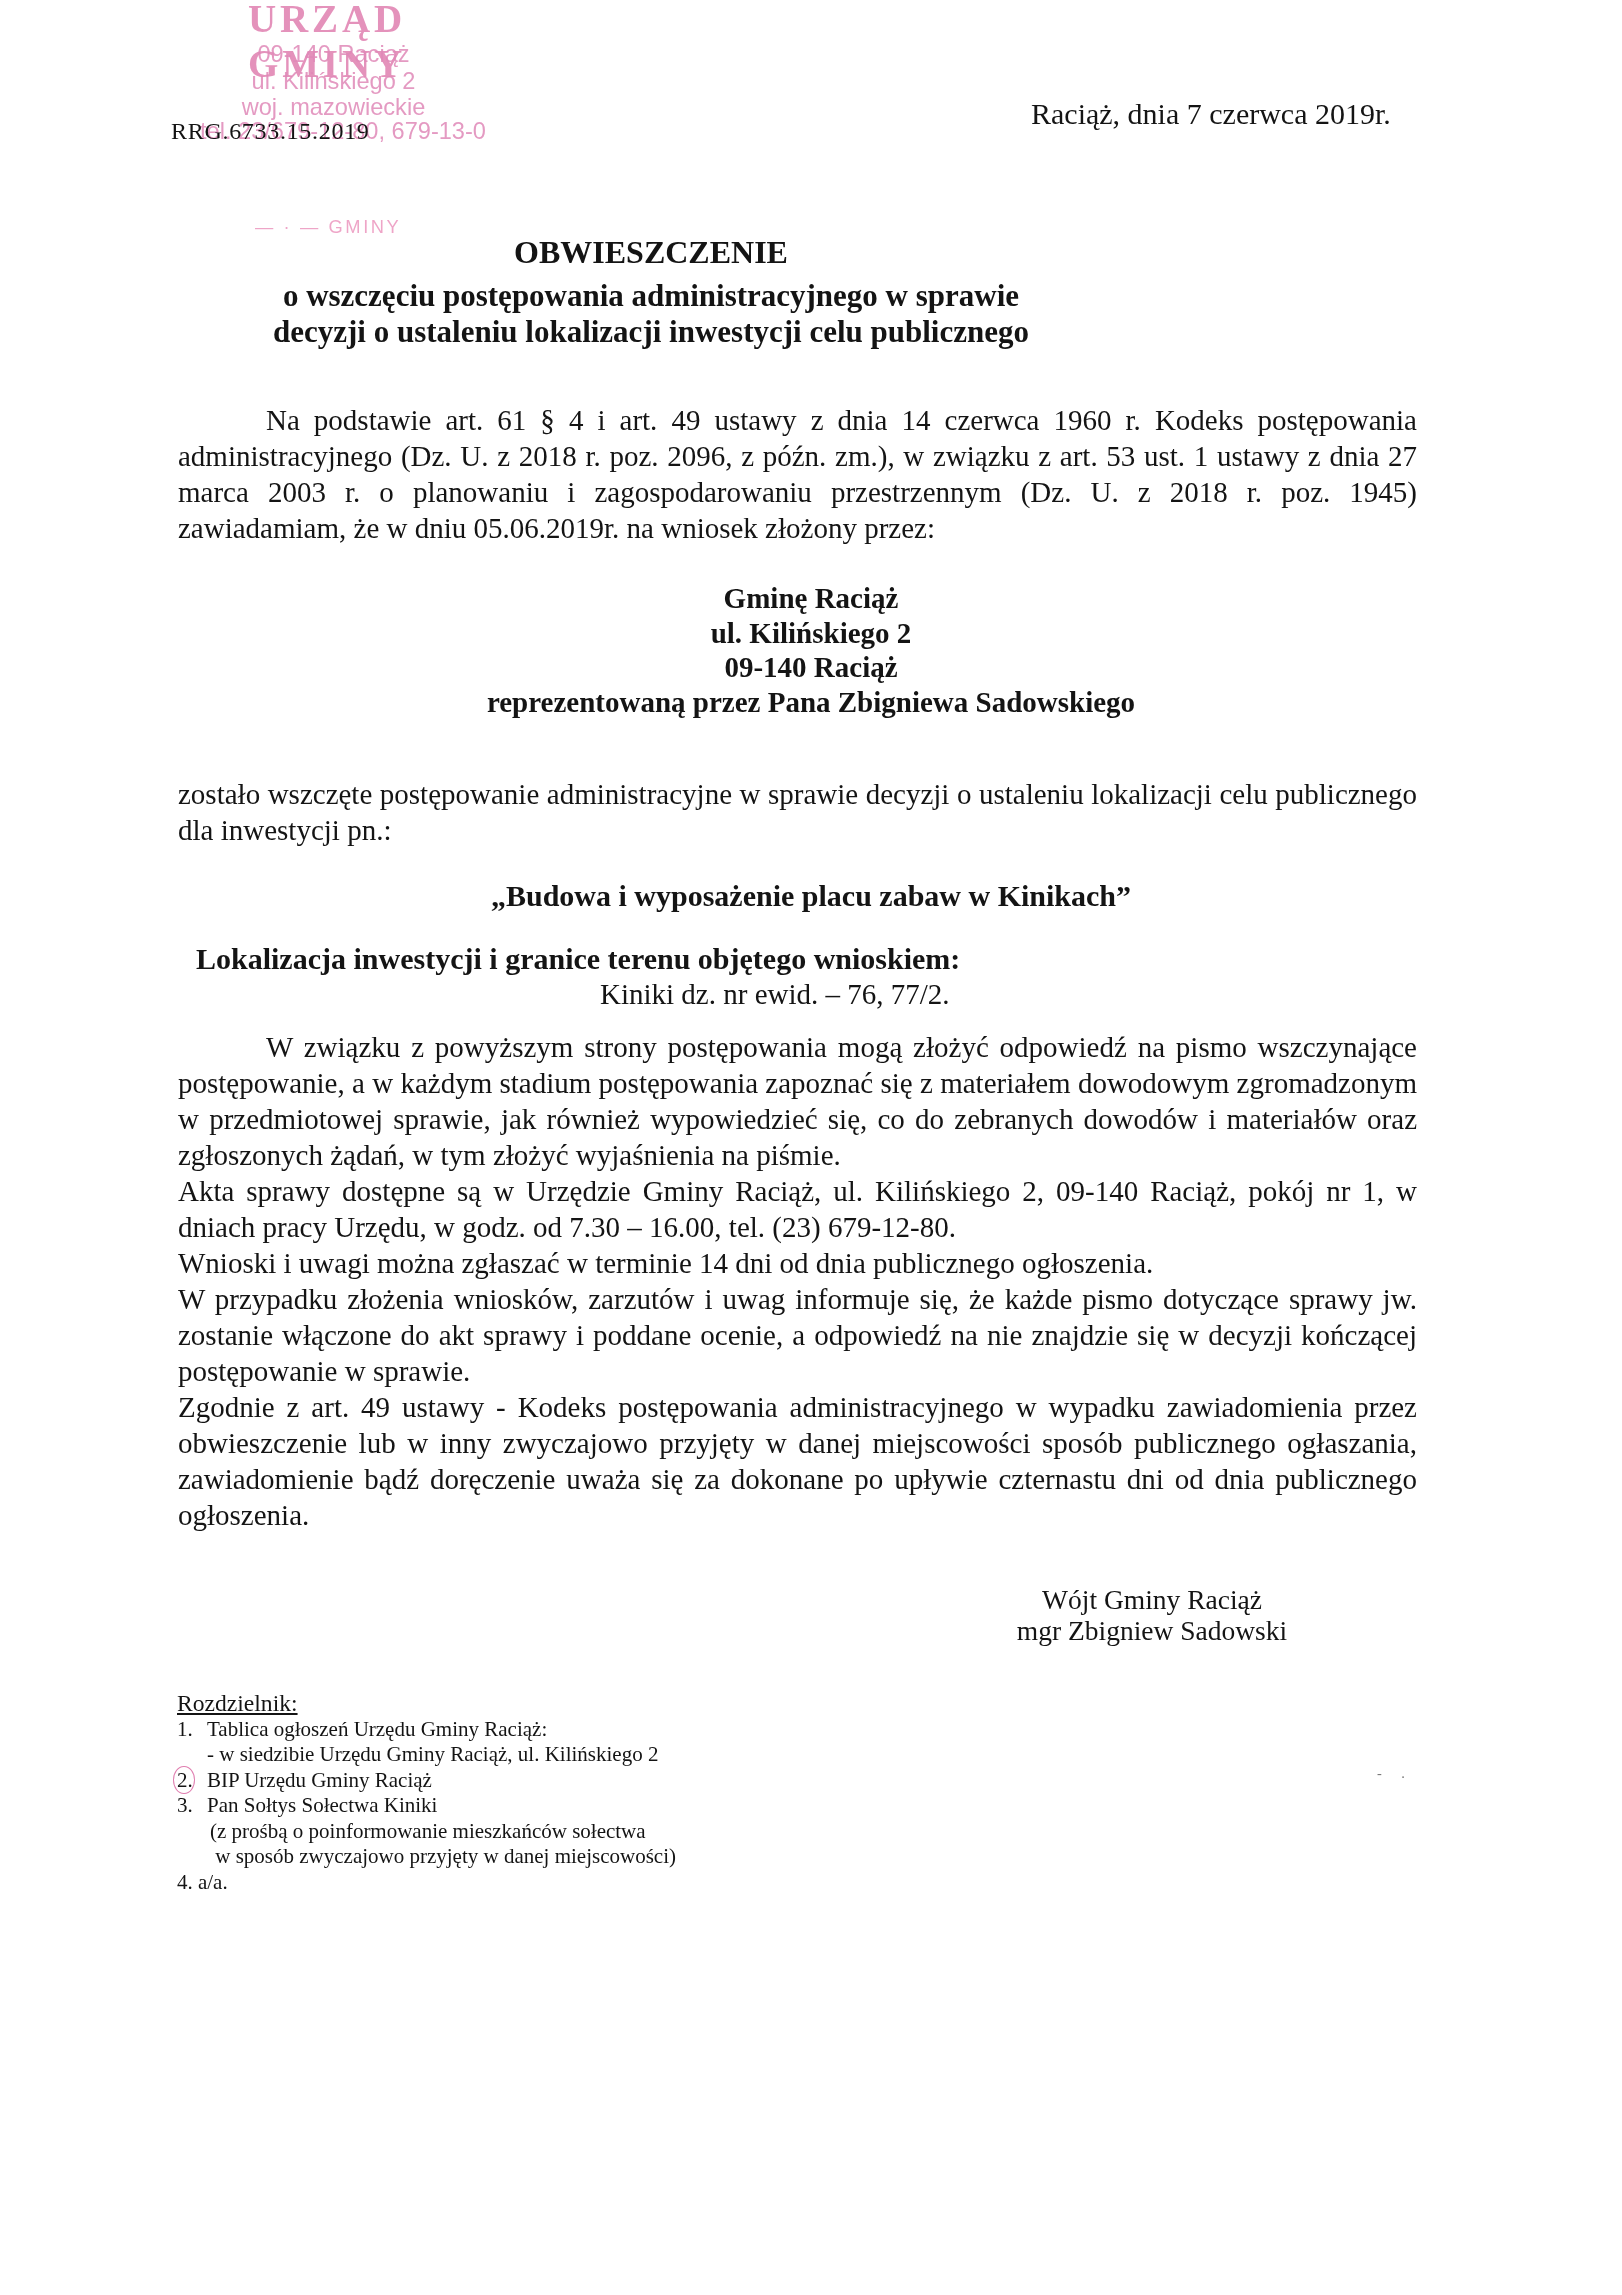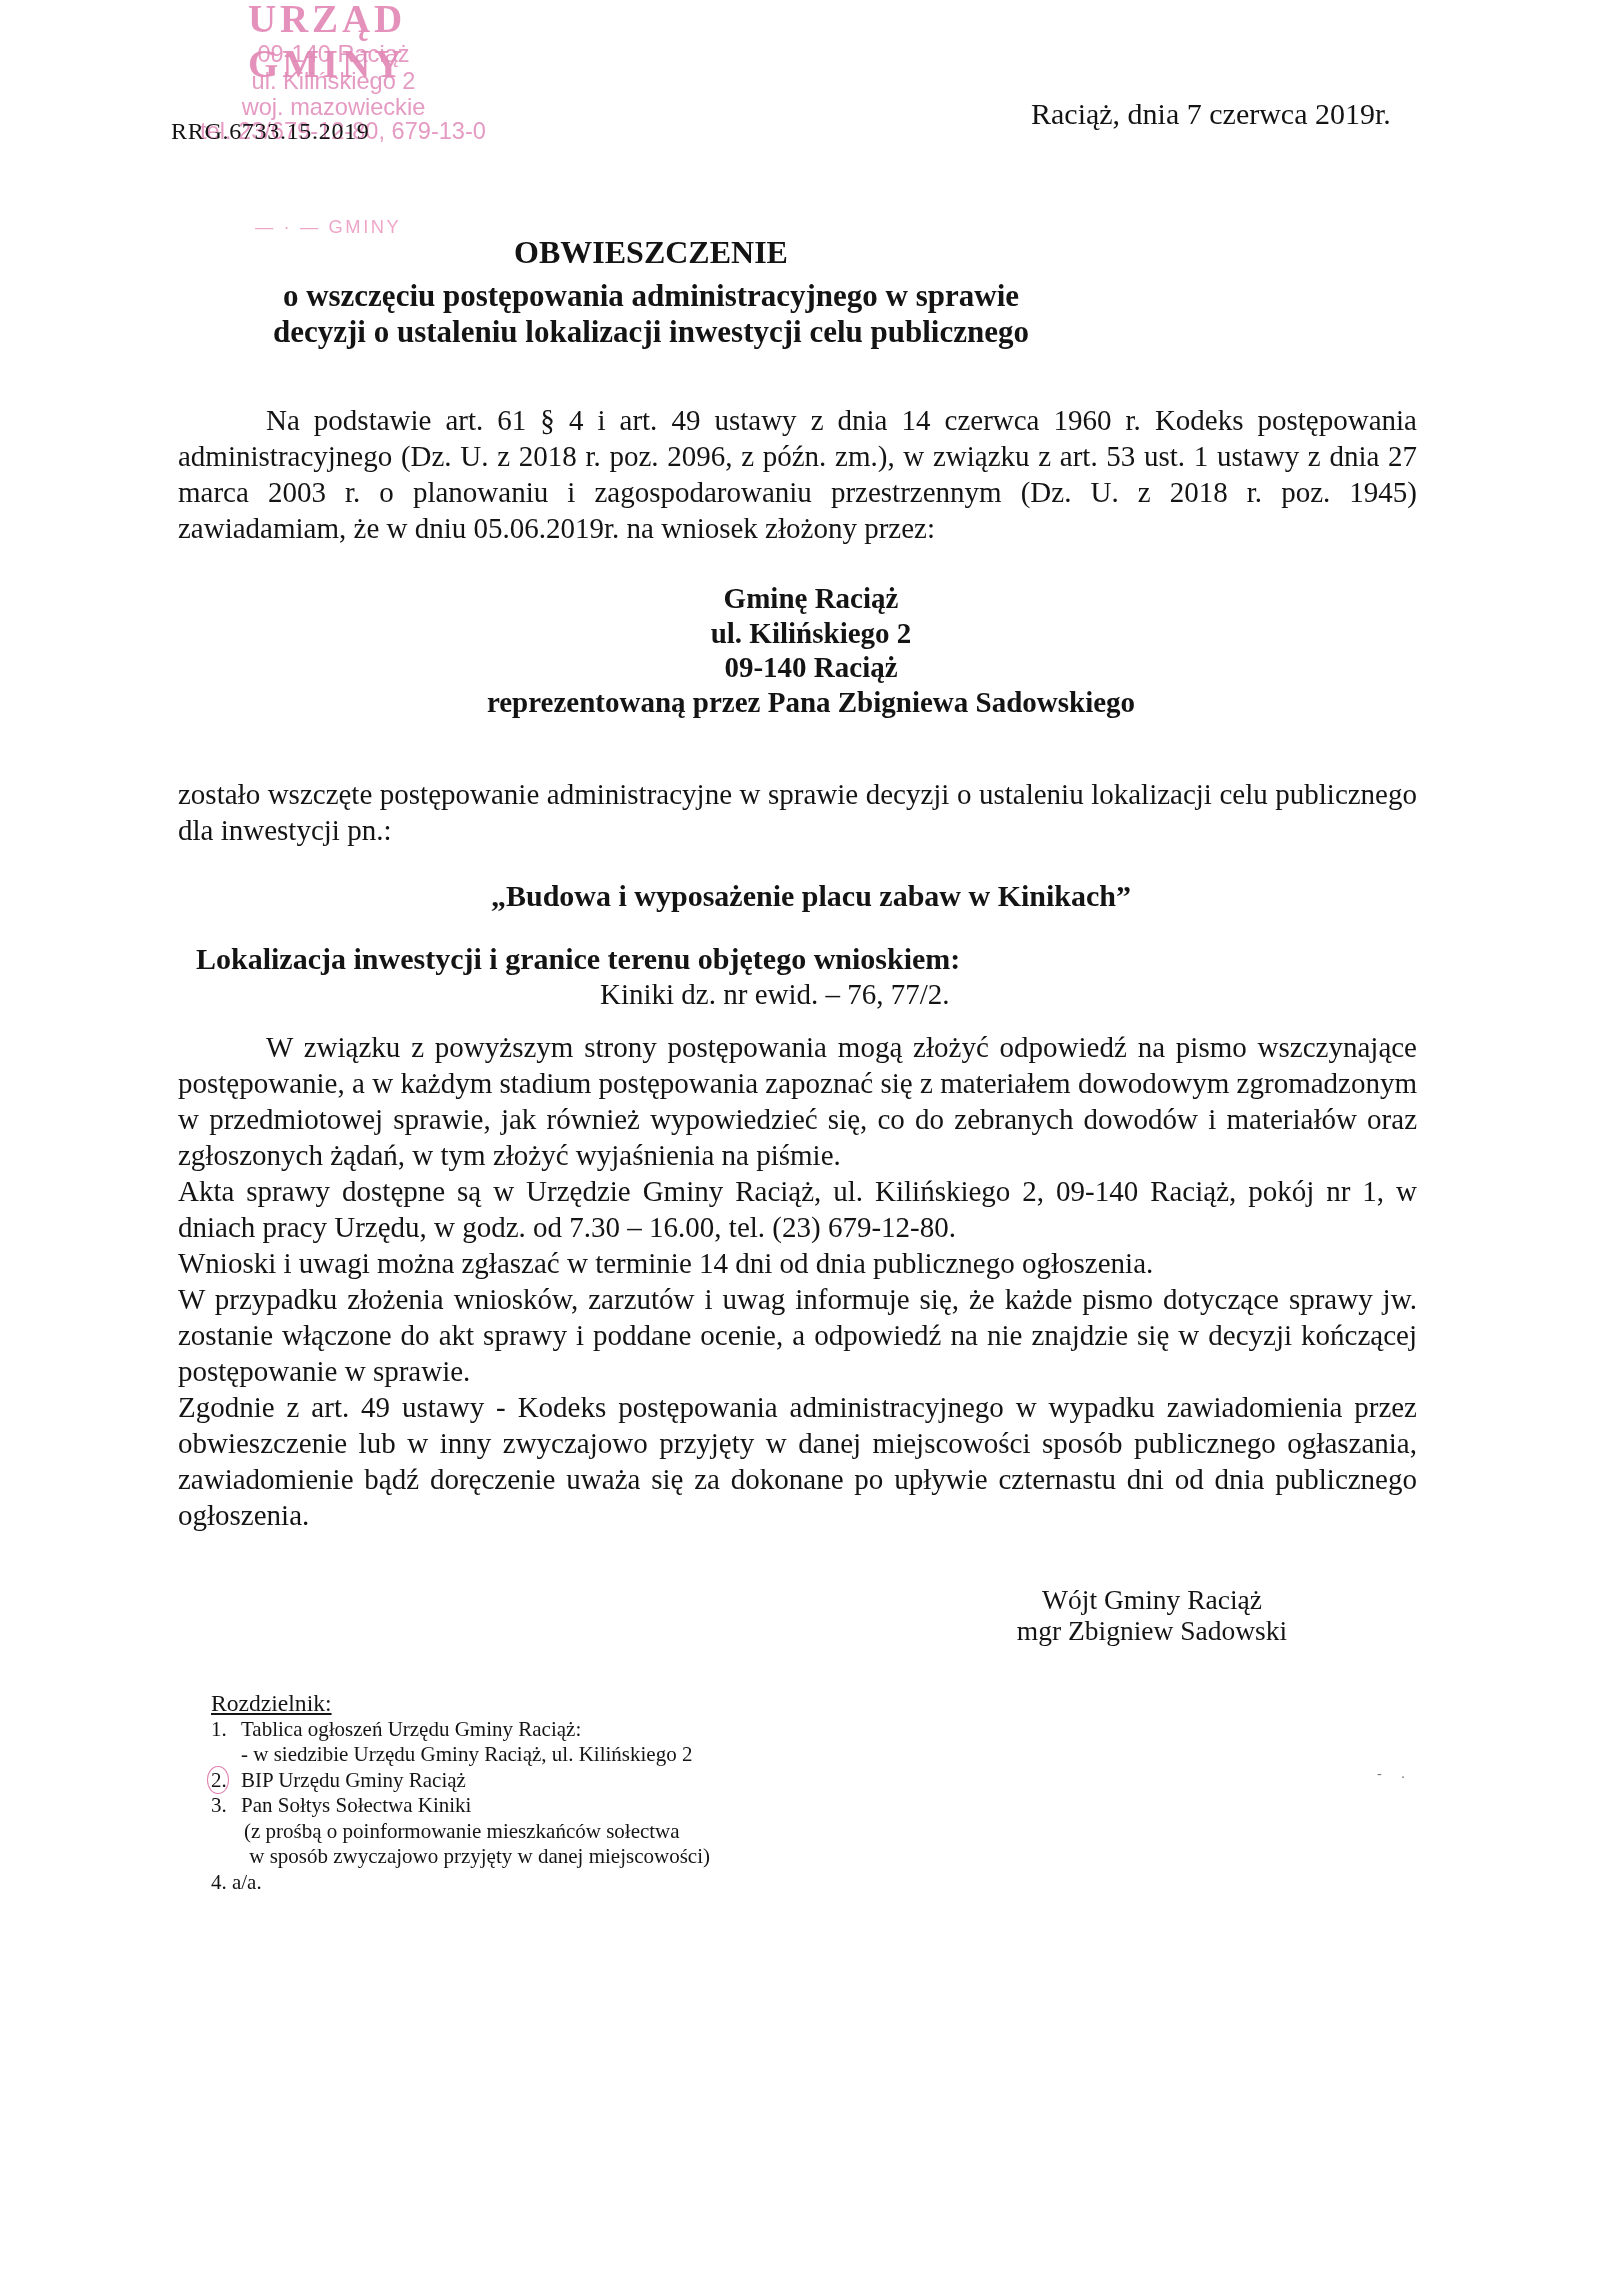--- a/index.html
+++ b/index.html
@@ -16,21 +16,21 @@
     .t1 { top: 234px; font-size: 32px; }
     .t2 { top: 278px; font-size: 31px; }
     .t3 { top: 314px; font-size: 31px; }
     .para { position: absolute; left: 178px; width: 1239px; font-size: 29px; line-height: 36px; text-align: justify; text-align-last: left; }
     .para p { margin: 0; }
     .indent { text-indent: 88px; }
     .center-bold { position: absolute; left: 0; width: 1622px; text-align: center; font-weight: bold; font-size: 29px; line-height: 35px; }
     .heading { position: absolute; left: 196px; font-weight: bold; font-size: 30px; }
     .loc { position: absolute; left: 600px; font-size: 29px; text-align: right; }
     .sign { position: absolute; left: 962px; width: 380px; text-align: center; font-size: 27.5px; line-height: 31px; }
-    .dist { position: absolute; left: 177px; font-size: 21px; line-height: 25.5px; margin-left: 34px; }
+    .dist { position: absolute; left: 177px; font-size: 21px; line-height: 25.5px; }
     .dist .hdr { text-decoration: underline; font-size: 23.6px; }
     .dist .item { display: flex; }
     .dist .num { width: 30px; display: inline-block; position: relative; }
     .circled::before { content: ""; position: absolute; left: -3.9px; top: -2px; width: 19.6px; height: 26px;
                        border: 1.3px solid #e07fb0; border-radius: 50%; }
     .sub { padding-left: 30px; }
     .sub2 { padding-left: 33px; }
     .specks { position: absolute; left: 1377px; top: 1765px; font-size: 14.4px; color: #777; letter-spacing: 7.9px; }
   </style>
 </head>

